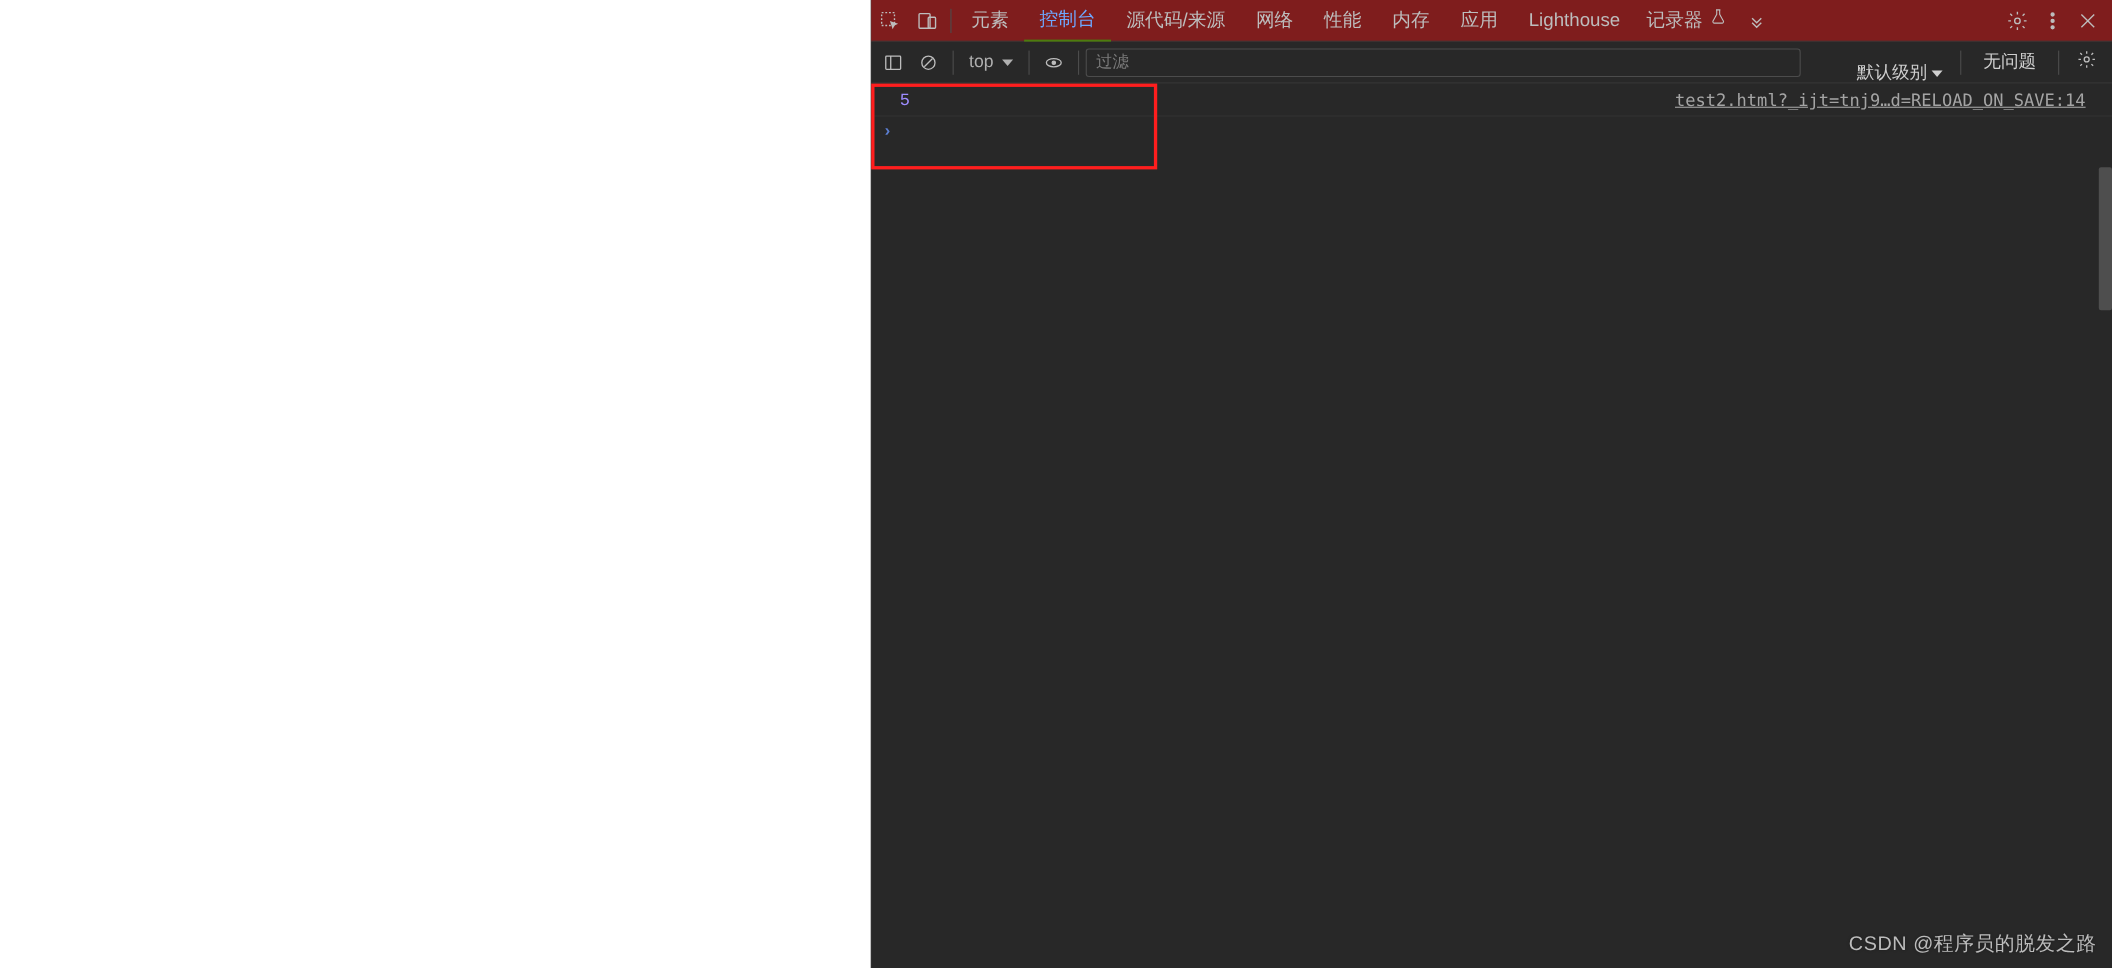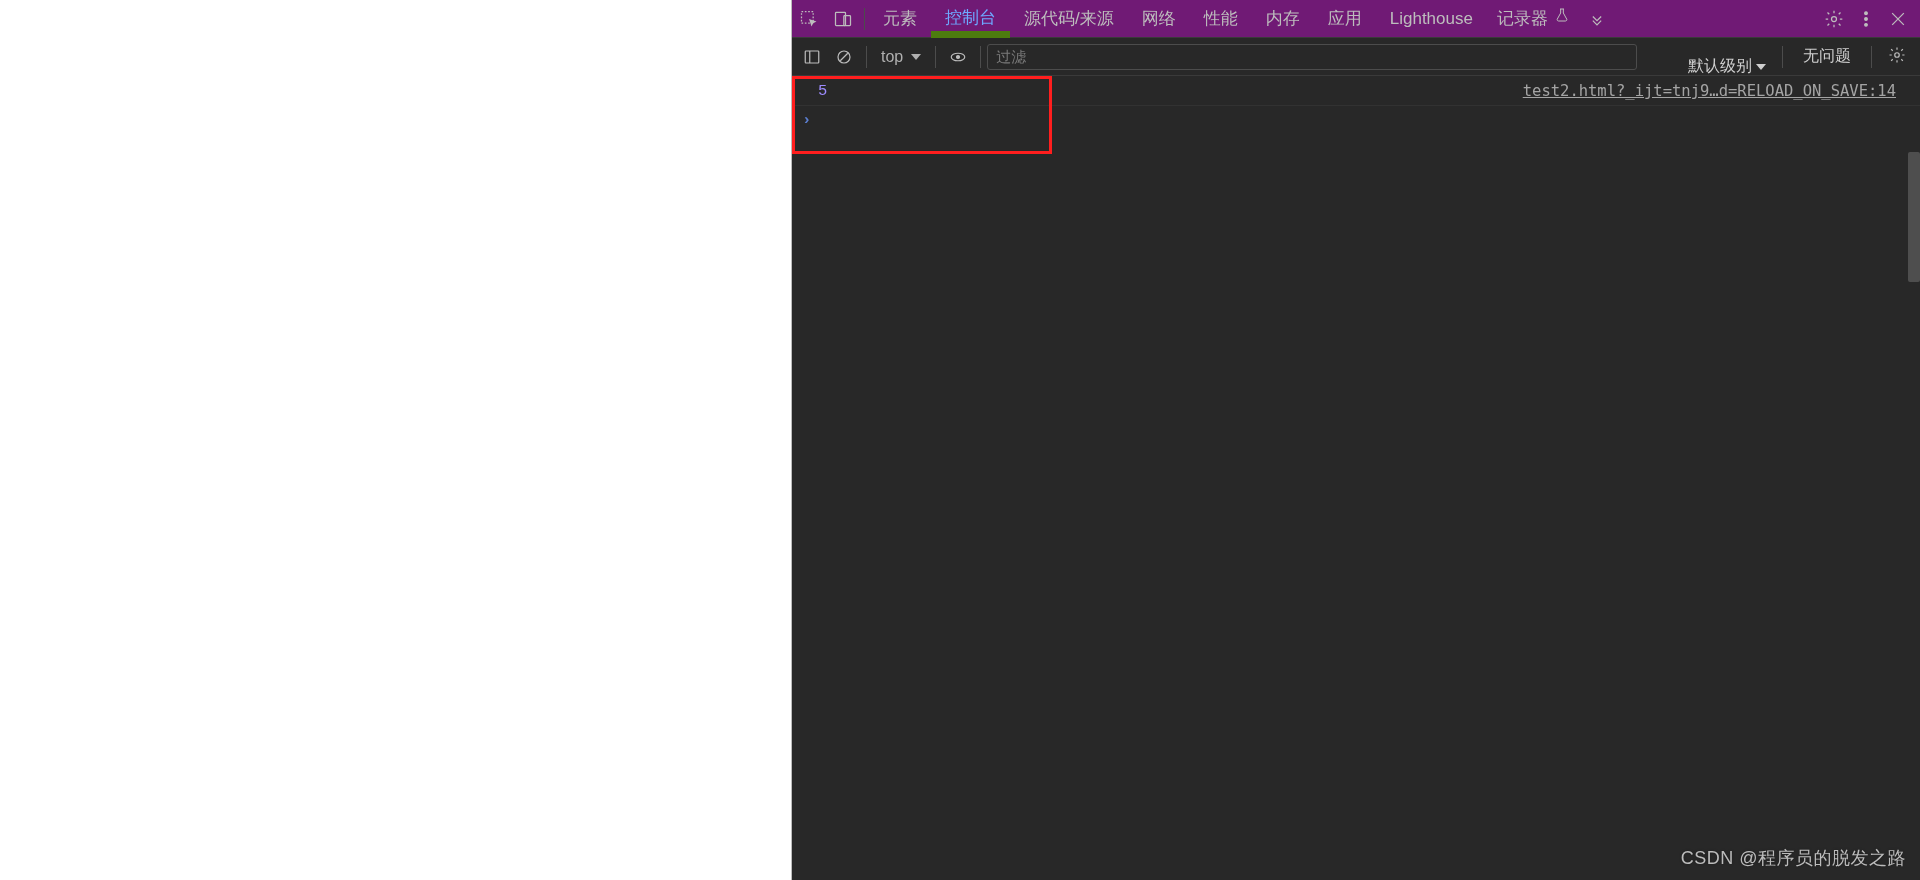--- a/index.html
+++ b/index.html
@@ -2,26 +2,26 @@
 <html><head>
 <meta charset="utf-8">
 <style>
   * { margin:0; padding:0; box-sizing:border-box; }
   html,body { width:1920px; height:880px; font-family:"Segoe UI",Arial,sans-serif; overflow:hidden; background:#fff; }
   .root { display:flex; width:100%; height:100%; }
   .page-pane { width:792px; height:100%; background:#ffffff; border-right:1px solid #bcbcbc; }
   .devtools { flex:1; height:100%; background:#282828; color:#cfcfcf; display:flex; flex-direction:column; position:relative; }
 
   
-  .tabstrip { height:38px; background:#701a75; display:flex; align-items:center; font-size:17px; color:#bdbdbd; border-bottom:1px solid #3a3a3a; }
+  .tabstrip { height:38px; background:#7f1d1d; display:flex; align-items:center; font-size:17px; color:#bdbdbd; border-bottom:1px solid #3a3a3a; }
   .tabstrip .iconbtn { width:34px; height:38px; display:flex; align-items:center; justify-content:center; cursor:pointer; color:#bdbdbd;}
   .tabstrip .iconbtn svg { width:20px; height:20px; stroke:#bdbdbd; fill:none; stroke-width:1.5; }
   .tabstrip .sep { width:1px; height:22px; background:#4c4c4c; margin:0 4px; }
   .tab { padding:0 14px; height:38px; line-height:38px; cursor:pointer; color:#bdbdbd; white-space:nowrap;}
-  .tab.active { color:#6ea8ff; border-bottom:7px solid #4d7c0f; padding-bottom:0; line-height:35px;}
+  .tab.active { color:#6ea8ff; border-bottom:2px solid #4d7c0f; padding-bottom:0; line-height:35px;}
   .tabstrip .spacer { flex:1; }
   .right-ctrls { display:flex; align-items:center; padding-right:6px; }
   .right-ctrls .iconbtn { width:32px; }
   .record-flask { display:flex; gap:6px; padding:0 10px; cursor:pointer;}
   .record-flask svg { width:16px; height:16px; stroke:#bdbdbd; fill:none; stroke-width:1.5;}
 
   
   .console-toolbar { height:38px; background:#282828; display:flex; align-items:center; font-size:16px; color:#bdbdbd; border-bottom:1px solid #3a3a3a; padding:0 4px;}
   .console-toolbar .iconbtn { width:32px; height:32px; display:flex; align-items:center; justify-content:center; cursor:pointer;}
   .console-toolbar .iconbtn svg { width:18px; height:18px; stroke:#bdbdbd; fill:none; stroke-width:1.6;}

